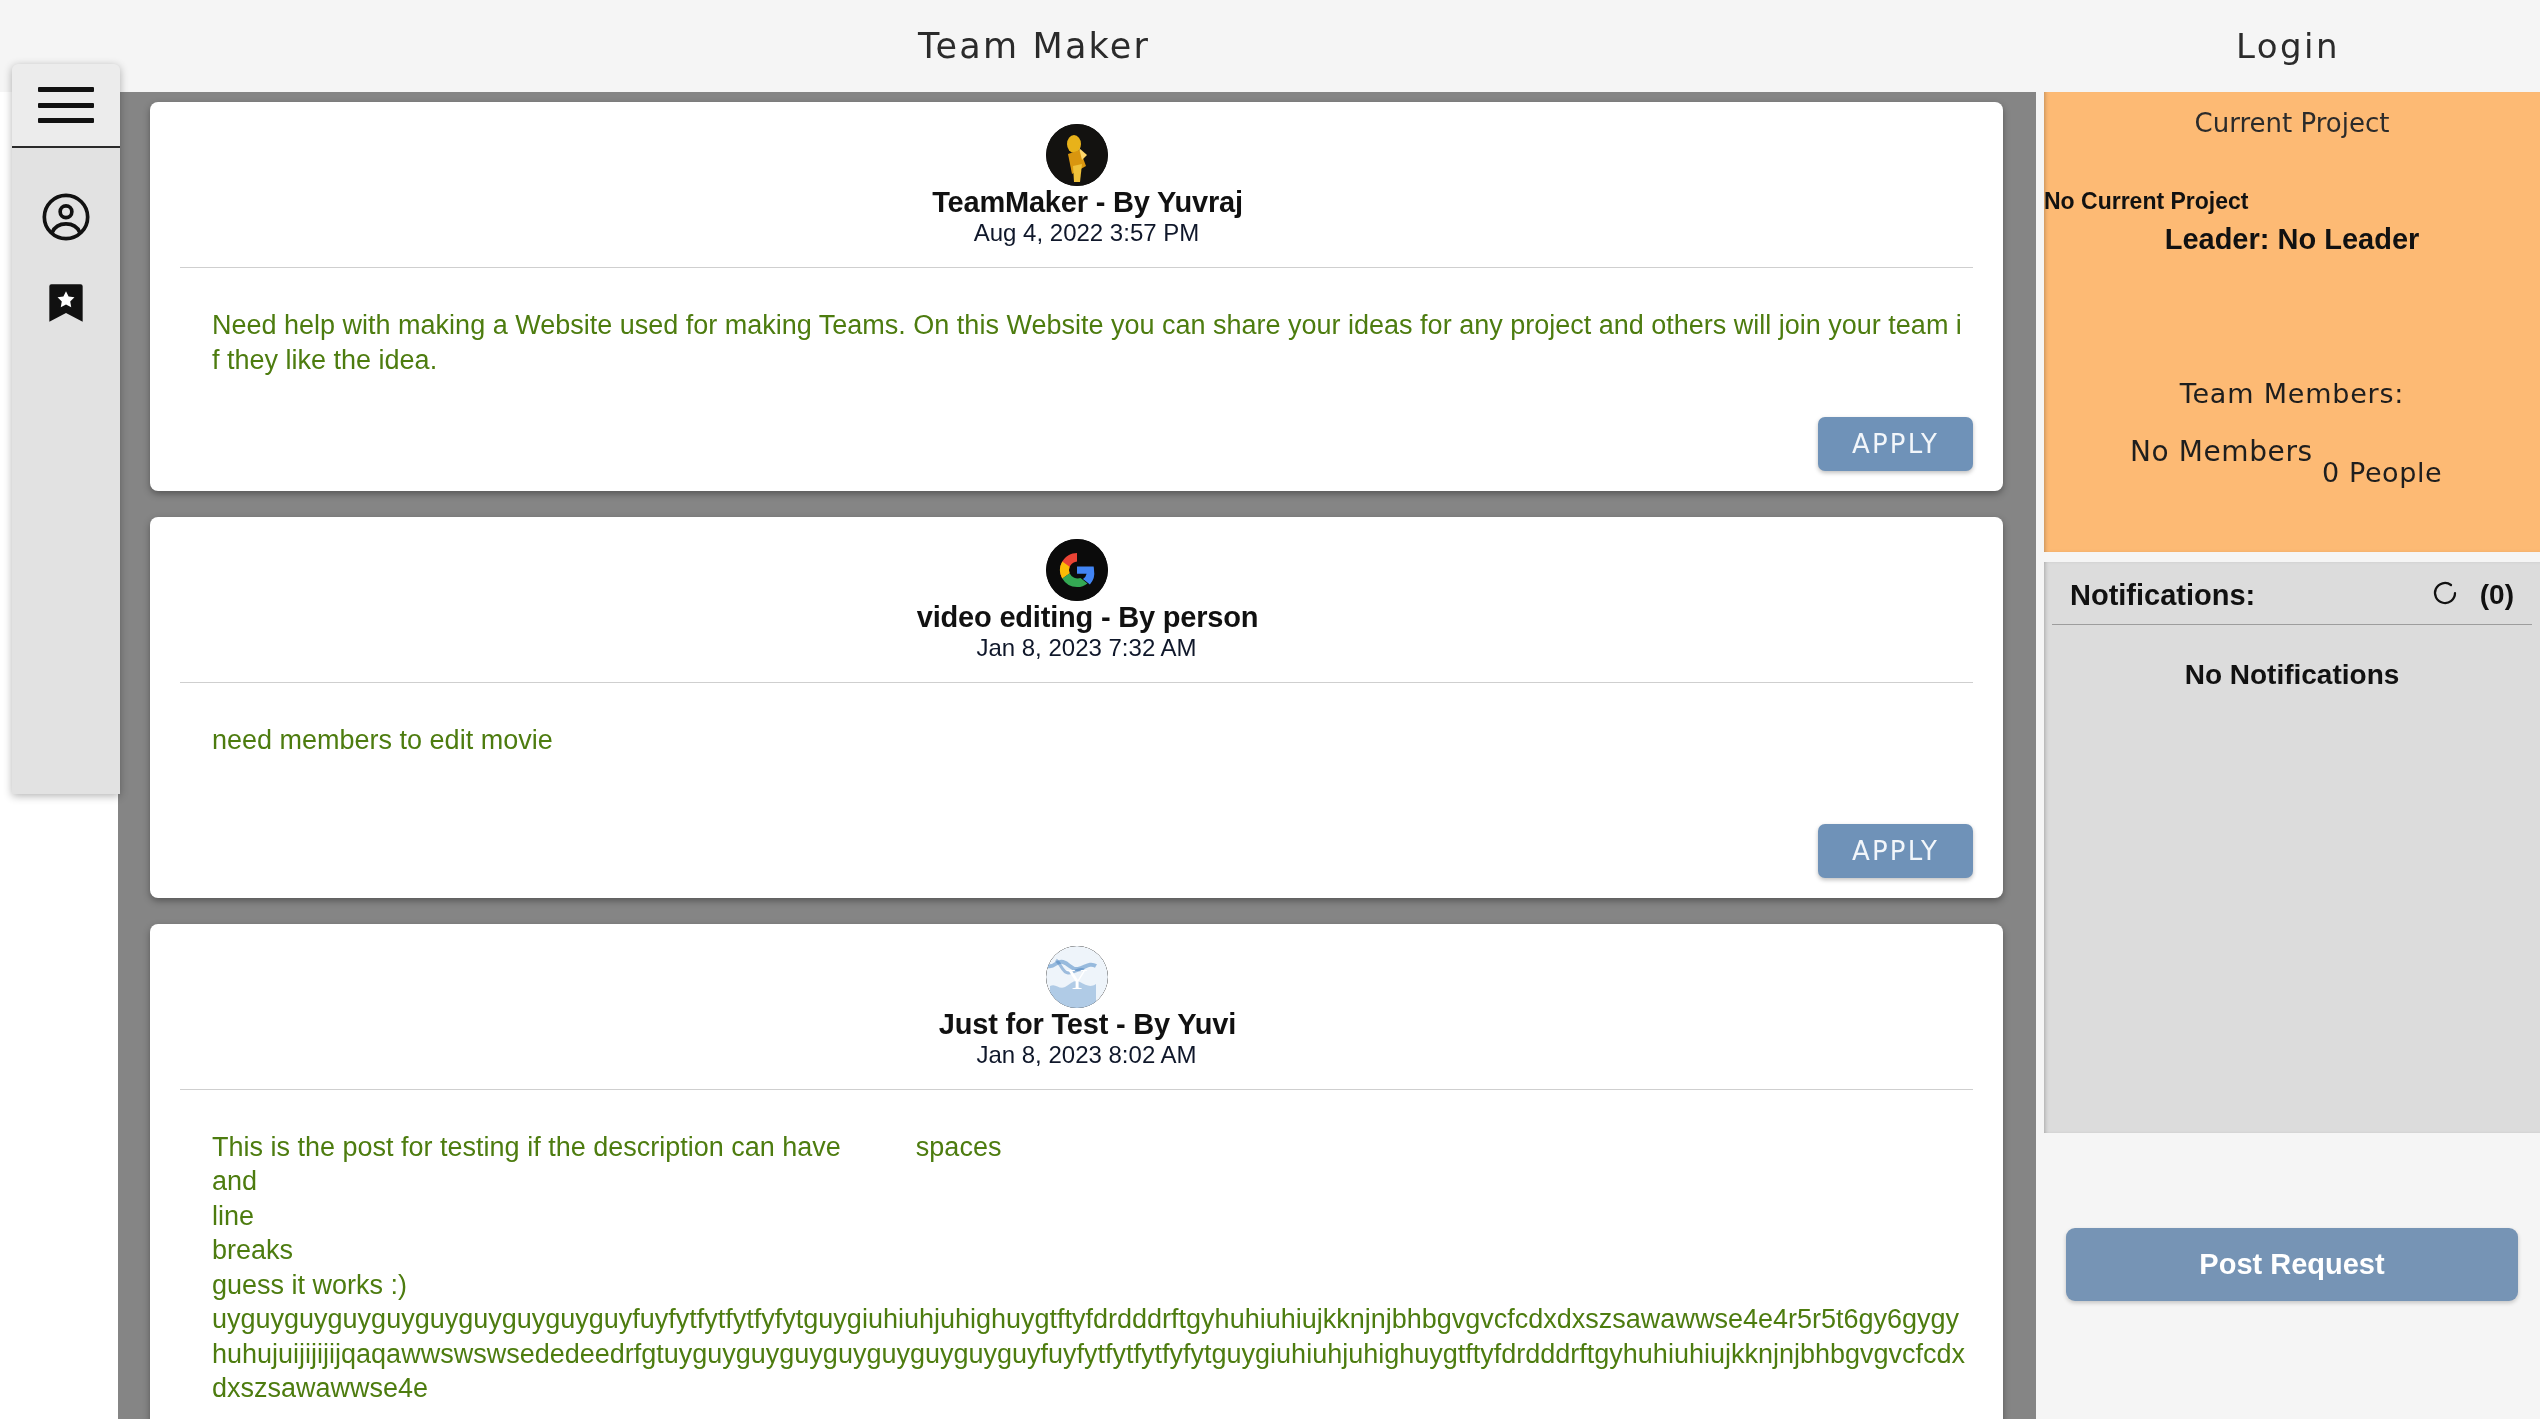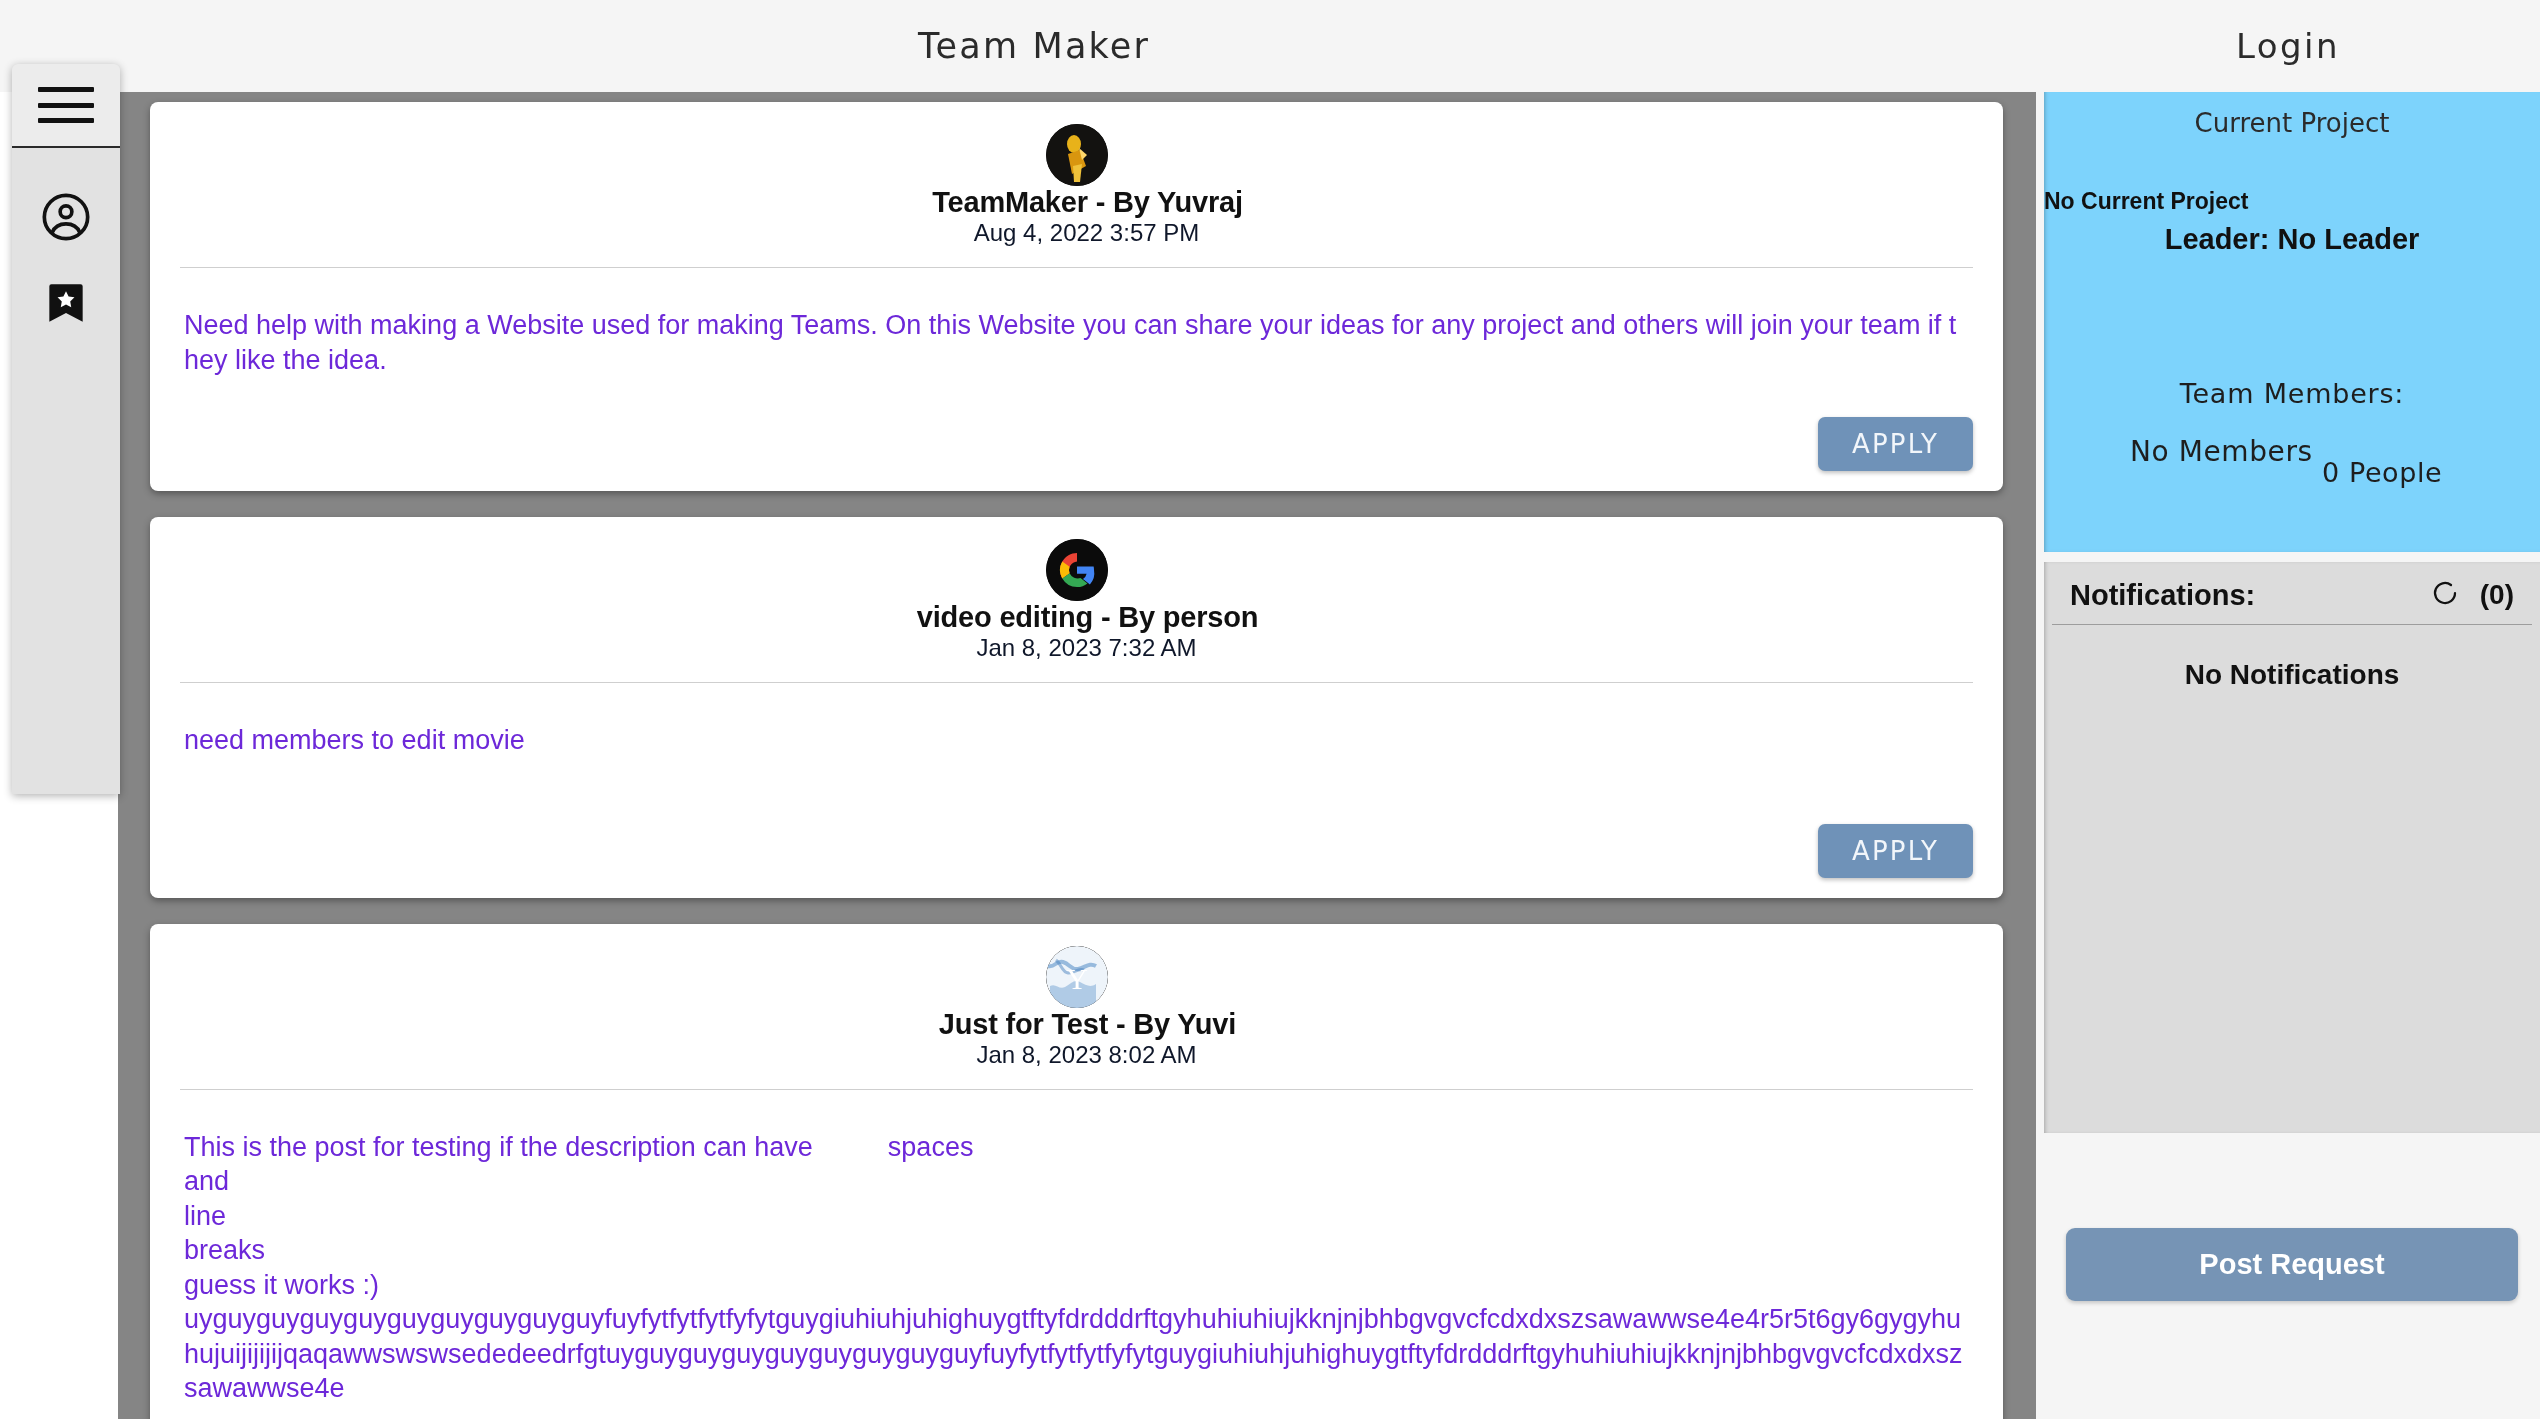--- a/index.html
+++ b/index.html
@@ -123,25 +123,26 @@
   .post-date {
     font-size: 24px;
     color: #0f172a;
     white-space: nowrap;
     padding-left: 20px;
   }
 
   .post-body {
     font-size: 27px;
     line-height: 1.28;
-    color: #6d28d9;
+    color: #4d7c0f;
     padding: 40px 4px 0 4px;
     white-space: pre-wrap;
     word-break: break-all;
     overflow-wrap: anywhere;
+    margin-left: 28px;
   }
 
   .post-foot {
     display: flex;
     align-items: flex-end;
     justify-content: flex-end;
     position: relative;
     margin-top: 26px;
     min-height: 68px;
   }
@@ -180,21 +181,21 @@
     position: absolute;
     left: 2036px; top: 76px;
     width: 504px; height: 1343px;
     background: #f5f5f5;
     z-index: 20;
   }
   #project-box {
     position: absolute;
     left: 8px; top: 14px;
     width: 496px; height: 462px;
-    background: #7dd3fc;
+    background: #fdba74;
     box-shadow: inset 3px 0 5px -3px rgba(0,0,0,0.35);
   }
   .cp-label {
     text-align: center;
     font-family: "DejaVu Sans", sans-serif;
     font-size: 26px;
     color: #2b2b2b;
     padding-top: 18px;
   }
   .cp-name {

